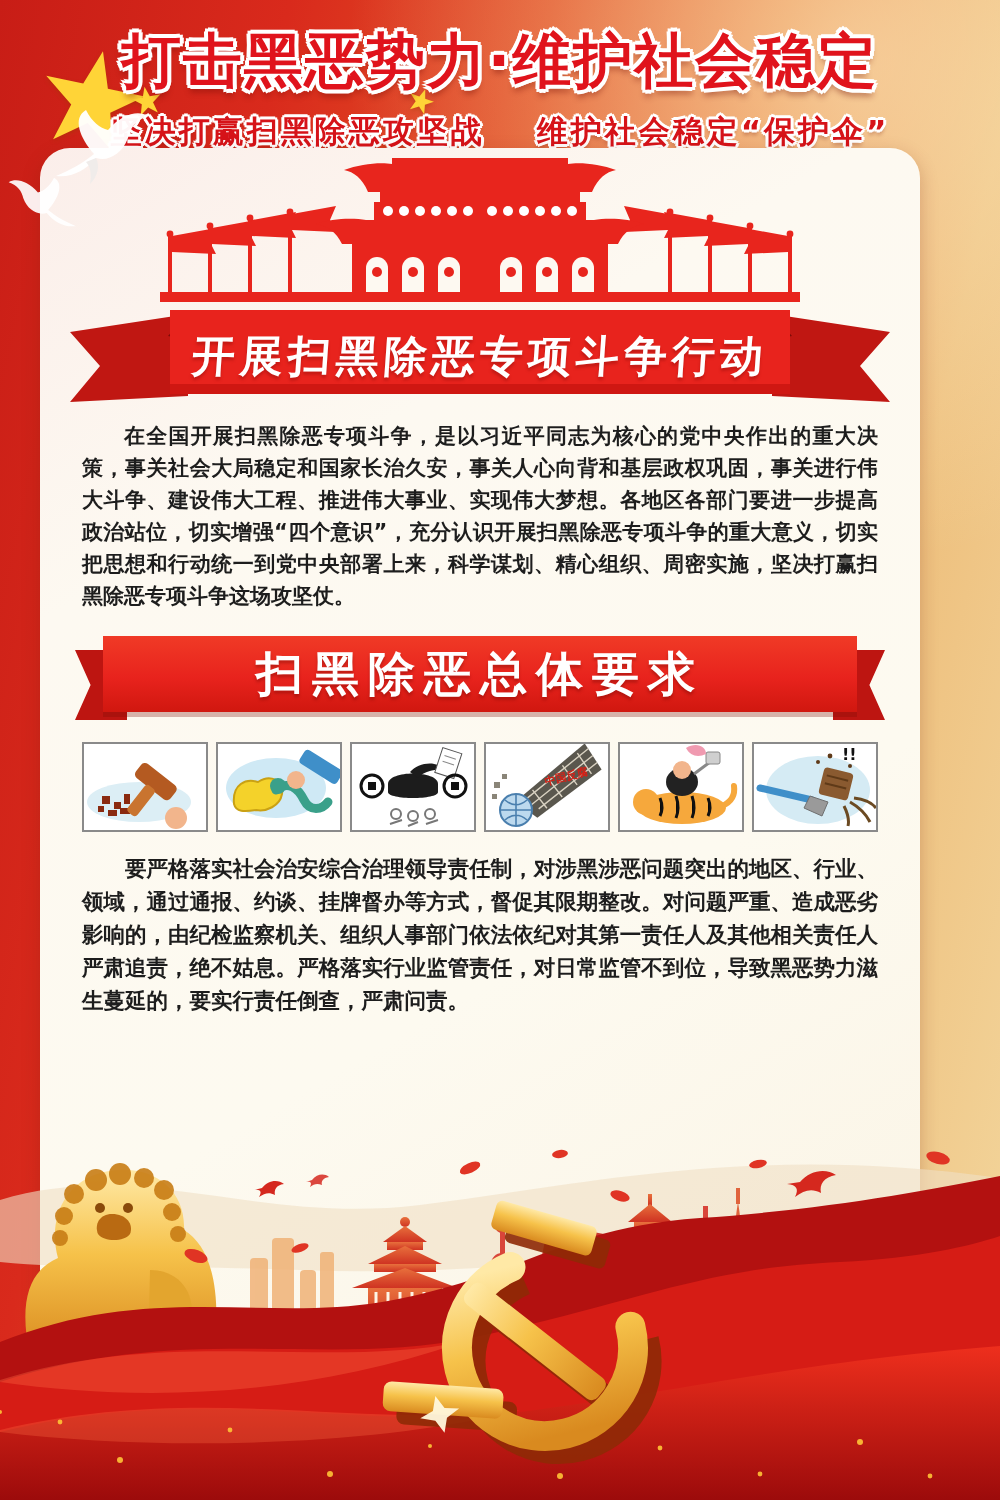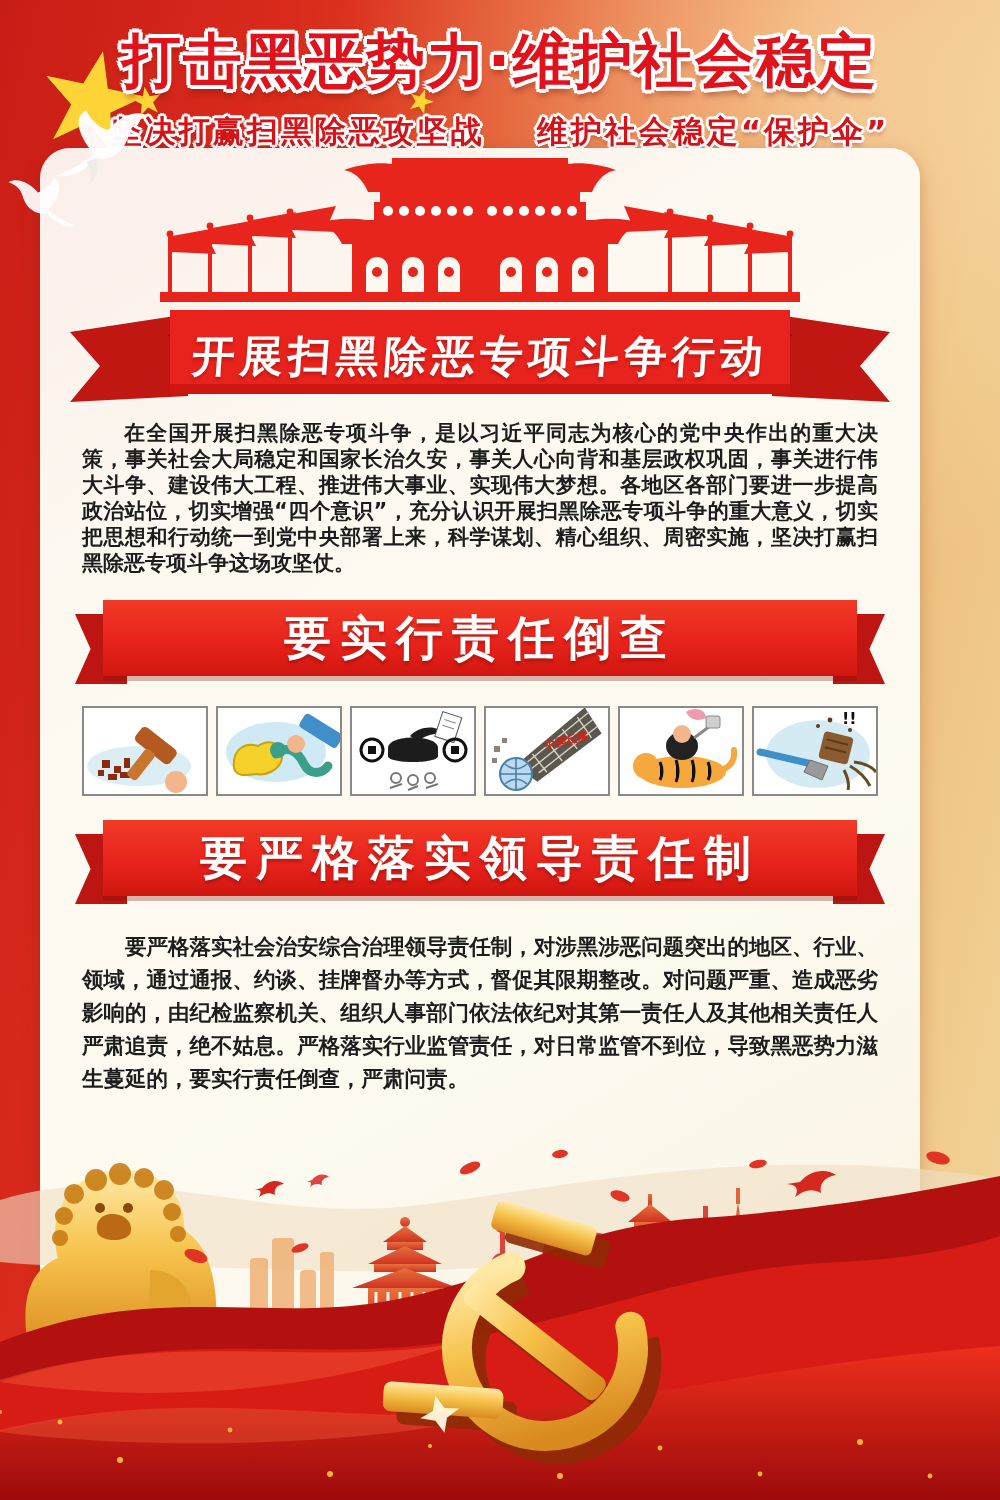--- a/index.html
+++ b/index.html
@@ -28,21 +28,21 @@
     background: linear-gradient(150deg, #fbeeea 0%, #fdf9f1 26%, #fdfaf0 60%, #faf3e3 100%);
     box-shadow: 0 6px 18px rgba(120,30,10,.25); }
 
   .gate-illustration { display:block; margin:10px auto 0; }
   .gate-banner { position:relative; width:820px; height:96px; margin:-12px auto 0; }
   .gate-banner svg { position:absolute; inset:0; }
   .gate-banner .label { position:absolute; left:0; right:0; top:22px; text-align:center;
     font-size:43px; font-weight:900; color:#fff; letter-spacing:5px; transform:skewX(-4deg);
     text-shadow:0 3px 3px rgba(120,10,5,.35); }
 
-  .para { margin:18px 42px 0; font-size:21px; line-height:26px; font-weight:600; color:#1d1d1d;
+  .para { margin:18px 42px 0; font-size:21px; line-height:32px; font-weight:600; color:#1d1d1d;
     text-align:justify; text-indent:2em; }
   .para.last { font-size:21.5px; line-height:33px; margin-top:20px; }
 
   
   .ribbon { position:relative; width:782px; height:90px; margin:24px auto 0; }
   .ribbon .tail { position:absolute; top:14px; height:70px; width:52px; background:#bd1511; z-index:0; }
   .ribbon .tail.left  { left:-14px; clip-path:polygon(0 0,100% 0,100% 100%,0 100%,30% 50%); }
   .ribbon .tail.right { right:-14px; clip-path:polygon(0 0,100% 0,70% 50%,100% 100%,0 100%); }
   .ribbon .bar { position:absolute; left:14px; right:14px; top:0; height:76px; z-index:1;
     background:linear-gradient(180deg,#f03a26 0%,#e8231d 55%,#d0170f 100%);
@@ -178,21 +178,21 @@
       </svg>
       <div class="label">开展扫黑除恶专项斗争行动</div>
     </div>
 
     <p class="para">在全国开展扫黑除恶专项斗争，是以习近平同志为核心的党中央作出的重大决策，事关社会大局稳定和国家长治久安，事关人心向背和基层政权巩固，事关进行伟大斗争、建设伟大工程、推进伟大事业、实现伟大梦想。各地区各部门要进一步提高政治站位，切实增强“四个意识”，充分认识开展扫黑除恶专项斗争的重大意义，切实把思想和行动统一到党中央部署上来，科学谋划、精心组织、周密实施，坚决打赢扫黑除恶专项斗争这场攻坚仗。</p>
 
     <div class="ribbon">
       <div class="tail left"></div>
       <div class="tail right"></div>
       <div class="bar">
-        <span>要实行责任倒查</span>
+        <span>扫黑除恶总体要求</span>
       </div>
     </div>
 
 
     <div class="cartoons">
       <div class="cartoon">
         <svg width="122" height="86" viewBox="0 0 122 86">
           <ellipse cx="55" cy="58" rx="52" ry="20" fill="#dceef5"></ellipse>
           <g fill="#8a2a10">
               <rect x="18" y="52" width="8" height="8"></rect>
@@ -299,27 +299,20 @@
           <text x="88" y="16" font-size="16" font-weight="bold" fill="#111">!!</text>
           <g fill="#5f3a18">
               <circle cx="76" cy="12" r="2.4"></circle>
               <circle cx="96" cy="22" r="2"></circle>
               <circle cx="64" cy="18" r="2"></circle>
             </g>
         </svg>
       </div>
     </div>
 
-    <div class="ribbon">
-      <div class="tail left"></div>
-      <div class="tail right"></div>
-      <div class="bar">
-        <span>要严格落实领导责任制</span>
-      </div>
-    </div>
 
     <p class="para last">要严格落实社会治安综合治理领导责任制，对涉黑涉恶问题突出的地区、行业、领域，通过通报、约谈、挂牌督办等方式，督促其限期整改。对问题严重、造成恶劣影响的，由纪检监察机关、组织人事部门依法依纪对其第一责任人及其他相关责任人严肃追责，绝不姑息。严格落实行业监管责任，对日常监管不到位，导致黑恶势力滋生蔓延的，要实行责任倒查，严肃问责。</p>
   </div>
 
   <svg class="scene" width="1000" height="370" viewBox="0 0 1000 370">
     <defs>
       <linearGradient id="goldG" x1="0" y1="0" x2="0" y2="1">
         <stop offset="0" stop-color="#ffe9a6"></stop>
           <stop offset="0.45" stop-color="#f6c24a"></stop>
           <stop offset="1" stop-color="#d98a1f"></stop>

